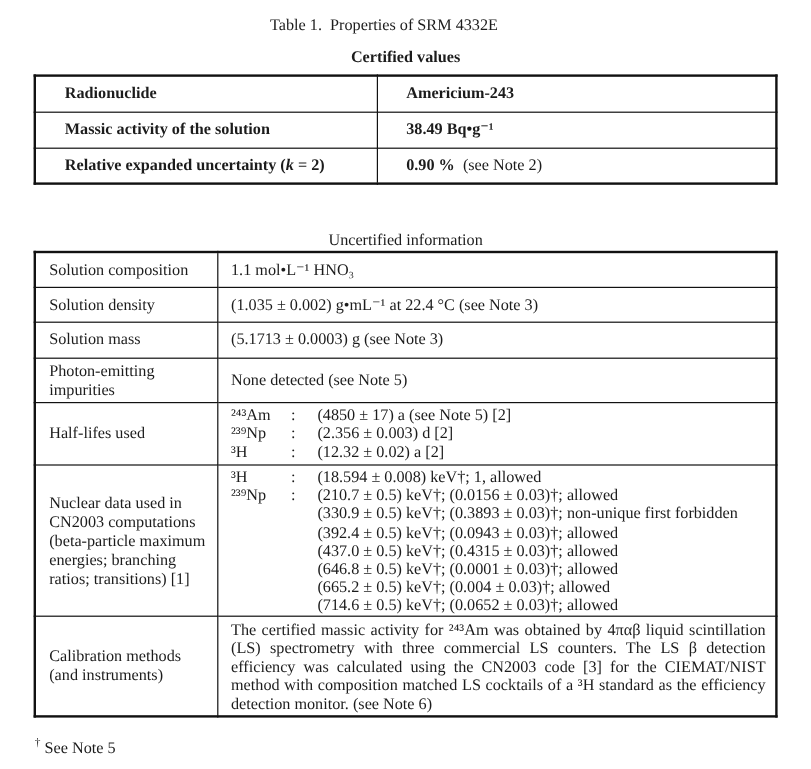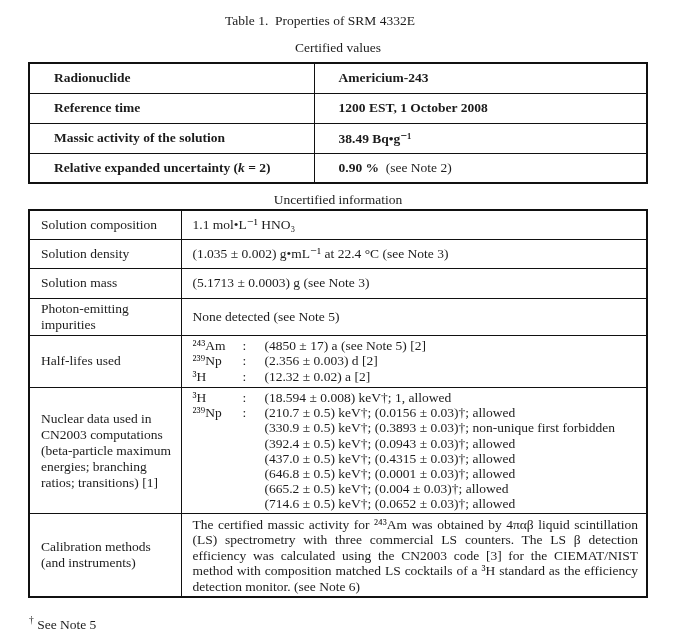--- a/index.html
+++ b/index.html
@@ -8,21 +8,21 @@
     width: 676px; height: 641px; position: relative;
     color: #1c1c1c;
     font-family: "Liberation Serif", "DejaVu Serif", serif;
     font-size: 13.5px;
   }
   .center { text-align: center; }
   .it { font-style: italic; }
   .pw { white-space: pre-wrap; }
 
   #title { position: absolute; top: 13px; left: 0; width: 640px; }
-  #cert-heading { position: absolute; top: 40px; left: 0; width: 676px; font-weight: normal; }
+  #cert-heading { position: absolute; top: 40px; left: 0; width: 676px; font-weight: bold; }
   #uncert-heading { position: absolute; top: 192px; left: 0; width: 676px; }
 
   table.tbl {
     position: absolute; left: 28px; width: 618px;
     border-collapse: collapse; table-layout: fixed;
     border: 2px solid #111;
   }
   #certified-table { top: 62px; }
   #uncertified-table { top: 209px; }
   td {
@@ -59,24 +59,20 @@
 
 <table id="certified-table" class="tbl">
   <colgroup>
       <col style="width:285px">
       <col style="width:333px">
     </colgroup>
   <tbody>
     <tr>
       <td>Radionuclide</td>
       <td>Americium-243</td>
-    </tr>
-    <tr>
-      <td>Reference time</td>
-      <td>1200 EST, 1 October 2008</td>
     </tr>
     <tr>
       <td>Massic activity of the solution</td>
       <td>38.49 Bq•g⁻¹</td>
     </tr>
     <tr>
       <td><span>Relative expanded uncertainty (</span><span class="it">k</span><span class="pw"> = 2)</span></td>
       <td><span>0.90 %</span><span class="reg pw">  (see Note 2)</span></td>
     </tr>
   </tbody>

